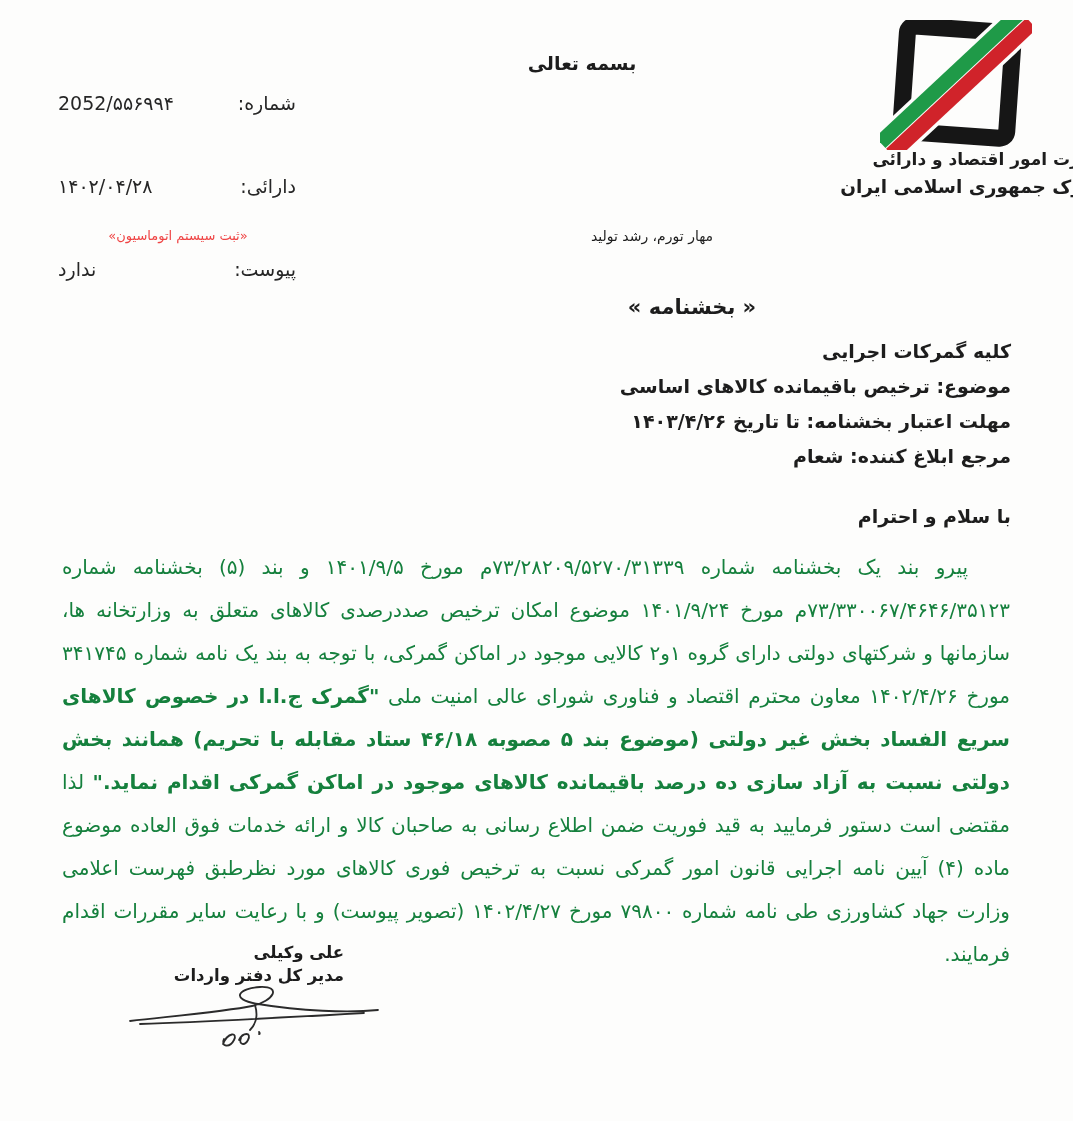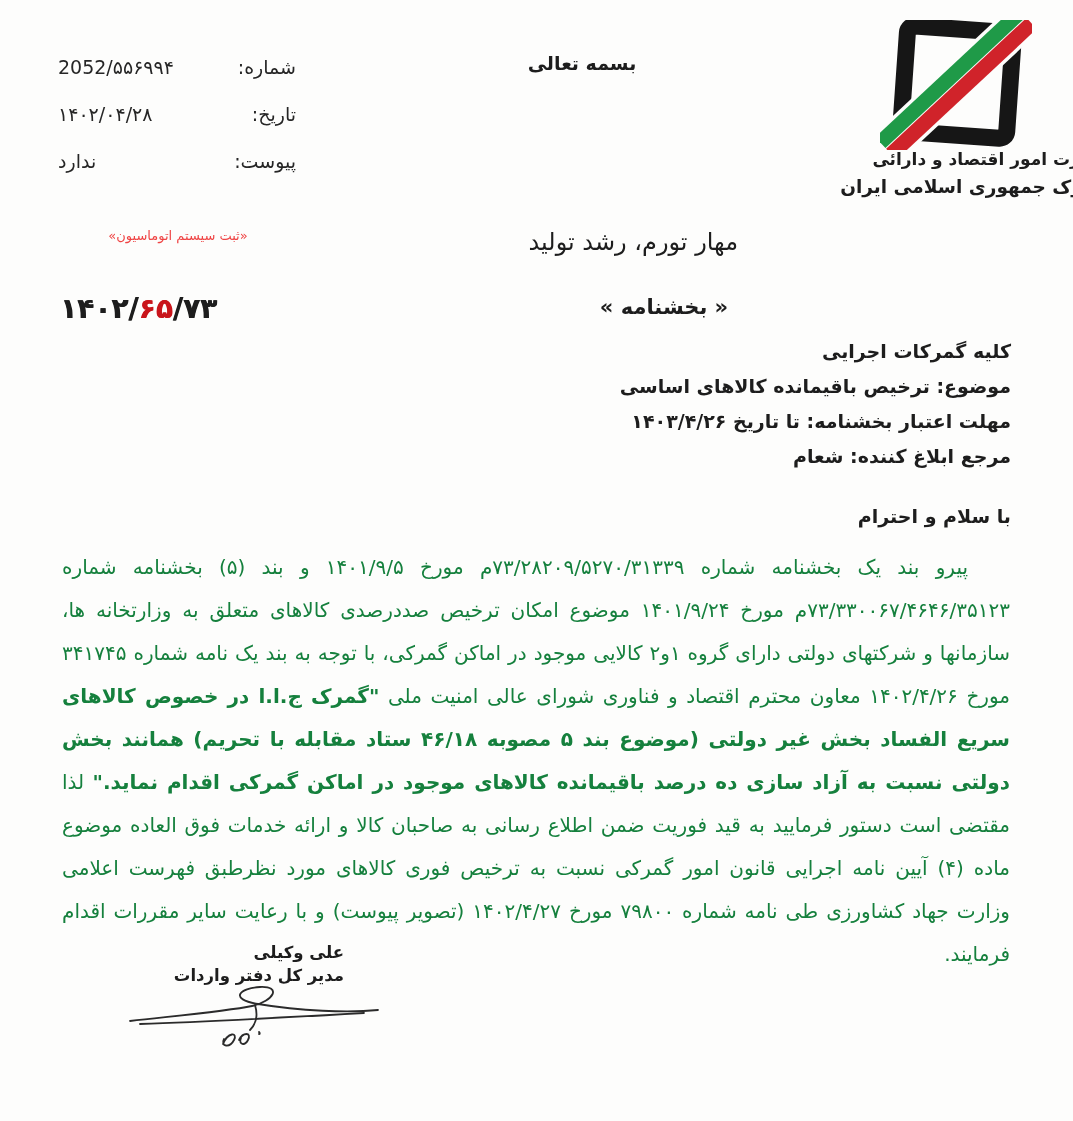--- a/index.html
+++ b/index.html
@@ -9,35 +9,35 @@
     margin:0 auto;
     background:#fdfdfc;
     font-family:"DejaVu Sans",sans-serif;
     color:#1d1d1d;
     overflow:hidden;
   }
   
   .meta{position:absolute;left:58px;top:56px;width:238px;direction:rtl;}
   .meta-row{display:flex;justify-content:space-between;align-items:baseline;
     font-size:19px;color:#262626;margin-bottom:25px;}
-  .meta-row .lbl{font-weight:400;}
+  .meta-row .lbl{font-weight:400;margin-top:36px;}
   .meta-row .val{font-weight:400;letter-spacing:0.5px;}
   .automation{position:absolute;left:58px;top:228px;width:240px;
     font-size:13px;color:#ef4444;text-align:center;direction:rtl;}
   
   .bismillah{position:absolute;left:492px;top:52px;width:180px;text-align:center;
     font-size:19px;font-weight:bold;direction:rtl;}
   .logo-wrap{position:absolute;left:880px;top:20px;width:152px;text-align:center;}
   .org{position:absolute;left:848px;top:149px;width:258px;text-align:right;direction:rtl;}
   .org .ministry{font-size:17px;font-weight:bold;margin-bottom:7px;white-space:nowrap;}
   .org .customs{font-size:18.5px;font-weight:bold;white-space:nowrap;}
   .slogan{position:absolute;left:566px;top:228px;width:172px;text-align:center;
-    font-size:24px;direction:rtl;white-space:nowrap;}
+    font-size:14px;direction:rtl;white-space:nowrap;}
   
-  .circ-heading{position:absolute;left:548px;top:295px;width:232px;text-align:center;
+  .circ-heading{position:absolute;left:576px;top:295px;width:232px;text-align:center;
     font-size:21px;font-weight:bold;direction:rtl;white-space:nowrap;}
   .circ-number{position:absolute;left:60px;top:292px;width:180px;direction:rtl;
     font-size:28px;font-weight:800;text-align:left;white-space:nowrap;
     text-shadow:0.5px 0 0 currentColor;}
   .circ-number .red{color:#c9151b;text-shadow:0.5px 0 0 #c9151b;}
   
   .addr{position:absolute;right:62px;top:340px;direction:rtl;text-align:right;}
   .addr div{font-size:19px;font-weight:bold;margin-bottom:13px;white-space:nowrap;}
   .salutation{position:absolute;right:62px;top:505px;direction:rtl;
     font-size:19px;font-weight:bold;white-space:nowrap;}
@@ -56,21 +56,21 @@
 <body>
 
 <div class="page">
 
   <div class="meta">
     <div class="meta-row">
       <span class="lbl">شماره:</span>
       <span class="val">2052/۵۵۶۹۹۴</span>
     </div>
     <div class="meta-row">
-      <span class="lbl">تاریخ:</span>
+      <span class="lbl">دارائی:</span>
       <span class="val">۱۴۰۲/۰۴/۲۸</span>
     </div>
     <div class="meta-row">
       <span class="lbl">پیوست:</span>
       <span class="val">ندارد</span>
     </div>
   </div>
   <div class="automation">«ثبت سیستم اتوماسیون»</div>
 
   <div class="bismillah">بسمه تعالی</div>
@@ -88,21 +88,20 @@
     </svg>
   </div>
   <div class="org">
     <div class="ministry">وزارت امور اقتصاد و دارائی</div>
     <div class="customs">گمرک جمهوری اسلامی ایران</div>
   </div>
 
   <div class="slogan">مهار تورم، رشد تولید</div>
 
   <div class="circ-heading">« بخشنامه »</div>
-  <div class="circ-number" dir="rtl"><span>۱۴۰۲/</span><span class="red">۶۵</span><span>/۷۳</span></div>
 
   <div class="addr">
     <div>کلیه گمرکات اجرایی</div>
     <div>موضوع: ترخیص باقیمانده کالاهای اساسی</div>
     <div>مهلت اعتبار بخشنامه: تا تاریخ ۱۴۰۳/۴/۲۶</div>
     <div>مرجع ابلاغ کننده: شعام</div>
   </div>
   <div class="salutation">با سلام و احترام</div>
 
   <p class="body-text" dir="rtl"><span>پیرو بند یک بخشنامه شماره ۷۳/۲۸۲۰۹/۵۲۷۰/۳۱۳۳۹م مورخ ۱۴۰۱/۹/۵ و بند (۵) بخشنامه شماره ۷۳/۳۳۰۰۶۷/۴۶۴۶/۳۵۱۲۳م مورخ ۱۴۰۱/۹/۲۴ موضوع امکان ترخیص صددرصدی کالاهای متعلق به وزارتخانه ها، سازمانها و شرکتهای دولتی دارای گروه ۱و۲ کالایی موجود در اماکن گمرکی، با توجه به بند یک نامه شماره ۳۴۱۷۴۵ مورخ ۱۴۰۲/۴/۲۶ معاون محترم اقتصاد و فناوری شورای عالی امنیت ملی </span><b>"گمرک ج.ا.ا در خصوص کالاهای سریع الفساد بخش غیر دولتی (موضوع بند ۵ مصوبه ۴۶/۱۸ ستاد مقابله با تحریم) همانند بخش دولتی نسبت به آزاد سازی ده درصد باقیمانده کالاهای موجود در اماکن گمرکی اقدام نماید."</b><span> لذا مقتضی است دستور فرمایید به قید فوریت ضمن اطلاع رسانی به صاحبان کالا و ارائه خدمات فوق العاده موضوع ماده (۴) آیین نامه اجرایی قانون امور گمرکی نسبت به ترخیص فوری کالاهای مورد نظرطبق فهرست اعلامی وزارت جهاد کشاورزی طی نامه شماره ۷۹۸۰۰ مورخ ۱۴۰۲/۴/۲۷ (تصویر پیوست) و با رعایت سایر مقررات اقدام فرمایند.</span></p>

